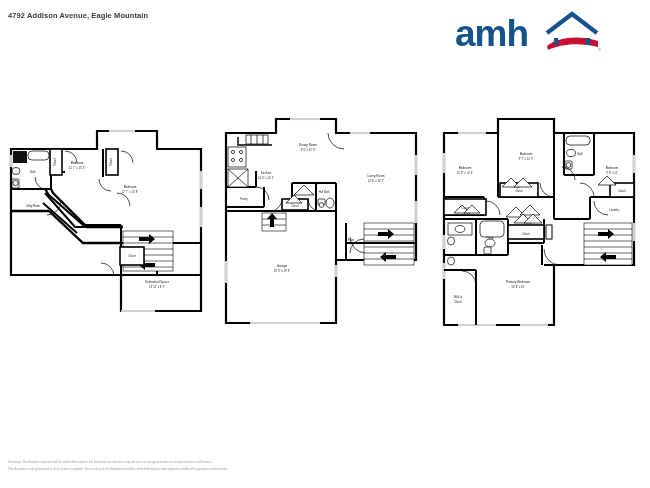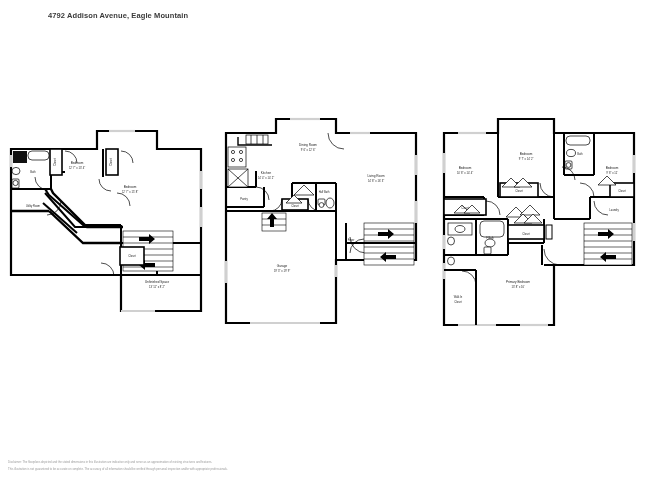--- a/index.html
+++ b/index.html
@@ -13,21 +13,21 @@
     font-family: "Liberation Sans", sans-serif;
     color: #333;
     position: relative;
     overflow: hidden;
   }
 
   
   #header {
     position: absolute;
     left: 0; top: 0;
-    width: 609px; height: 70px; margin-left: 40px;
+    width: 609px; height: 70px;
   }
   #address-title {
     position: absolute;
     left: 8px; top: 11px;
     font-size: 7.5px;
     font-weight: 700;
     color: #3a3a3a;
     letter-spacing: 0.1px;
     white-space: nowrap;
   }
@@ -96,20 +96,37 @@
     font-family: "Liberation Sans", sans-serif;
   }
 </style>
 </head>
 <body>
 
 <div id="header">
 
   <div id="address-title">4792 Addison Avenue, Eagle Mountain</div>
 
+  <div id="logo">
+    <svg viewBox="0 0 146 46" width="146" height="46">
+
+      <path d="M92 36 C103 27, 124 25, 143 31 L143 37 C124 32, 105 34, 93 40 Z" fill="#C8102E"></path>
+
+      <g fill="none" stroke="#15538C" stroke-width="4.2">
+        <path d="M92 23 L117 4 L142 23" stroke-linejoin="miter"></path>
+        <path d="M101 28 L101 35"></path>
+        <path d="M133 28 L133 35"></path>
+      </g>
+
+      <g fill="#15538C">
+        <text x="0" y="36" font-family="Liberation Sans, sans-serif" font-size="37" font-weight="700" letter-spacing="-1">amh</text>
+      </g>
+      <text x="143" y="41" font-family="Liberation Sans, sans-serif" font-size="4" fill="#C8102E">®</text>
+    </svg>
+  </div>
 </div>
 
 <div id="plans">
 
   <div class="plan" id="plan-basement">
     <svg viewBox="0 0 210 215" width="210" height="215">
       <g stroke="#000" fill="#fff" stroke-width="2.2" stroke-linecap="square">
 
         <path d="M6 34 L92 34 L92 16 L152 16 L152 34 L196 34
                  L196 196 L116 196 L116 160 L6 160 Z" fill="#fff"></path>

